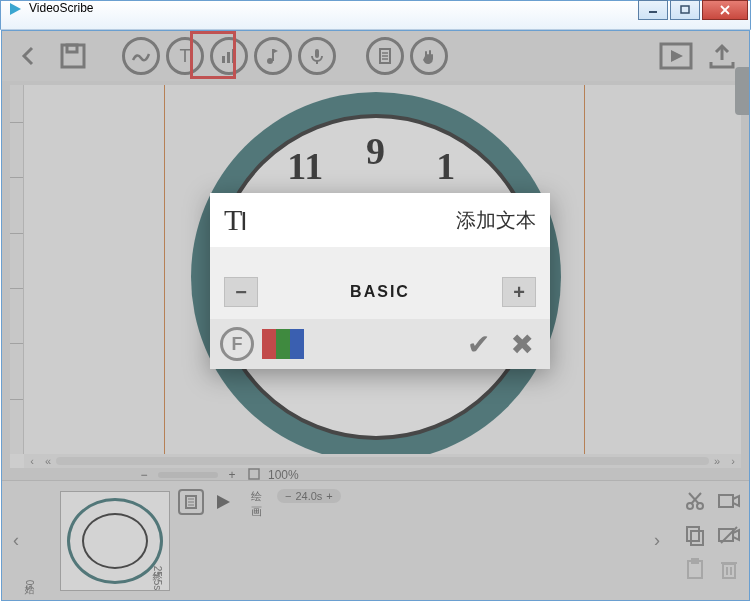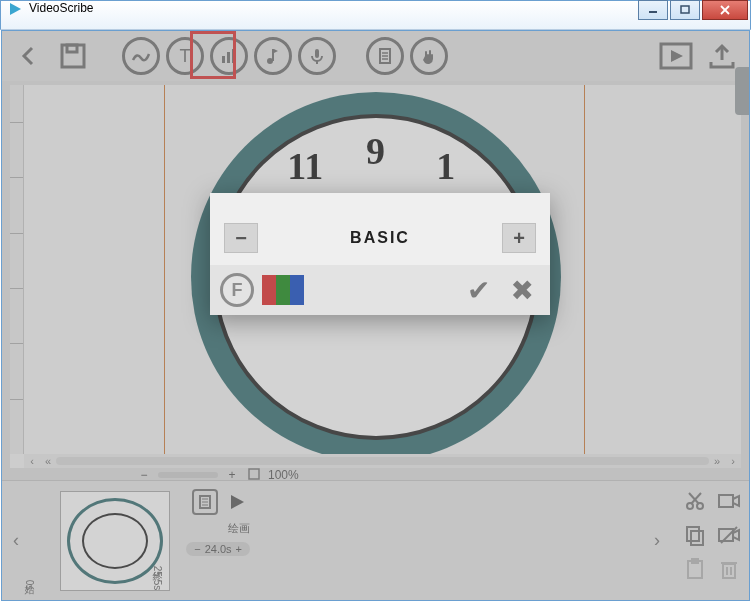--- a/index.html
+++ b/index.html
@@ -42,21 +42,21 @@
 
   .zoombar { position:absolute; left:8px; right:8px; bottom:118px; height:14px; display:flex; align-items:center; gap:6px; z-index:2; color:#555; font-size:12px; }
   .zoombar .zbtn { width:16px; text-align:center; }
 
   
   .bottom { position:absolute; left:0; right:0; bottom:0; height:120px; background:#e8e8e8; border-top:1px solid #c9c9c9; z-index:1; display:flex; }
   .thumb { width:110px; height:100px; margin:10px 4px 10px 30px; background:#fff; border:1px solid #aaa; position:relative; }
   .thumb .mini-clock { position:absolute; inset:6px; border-radius:50%; border:3px solid #2f6b6e; background:#fff; }
   .thumb .mini-face { position:absolute; inset:12px; border-radius:50%; border:2px solid #222; }
   .sidelabel { position:absolute; font-size:10px; color:#666; writing-mode:vertical-rl; }
-  .propcol { width:80px; padding:8px 4px; color:#555; font-size:11px; display:flex; flex-direction:column; align-items:flex-end; gap:6px; }
+  .propcol { width:80px; padding:8px 4px; color:#555; font-size:11px; display:flex; flex-direction:row; align-items:flex-start; gap:15px; }
   .propcol .row { display:flex; align-items:center; gap:6px; }
   .propcol .mini { width:26px; height:26px; border:2px solid #777; border-radius:4px; display:flex; align-items:center; justify-content:center; font-size:14px; }
   .pill { background:#d4d4d4; border-radius:10px; padding:1px 8px; display:flex; align-items:center; gap:4px; font-size:11px; }
   .nav-arrow { width:28px; color:#777; display:flex; align-items:center; justify-content:center; font-size:18px; }
   .right-actions { position:absolute; right:6px; top:6px; display:grid; grid-template-columns:28px 28px; grid-auto-rows:28px; gap:6px; }
   .right-actions .ic { color:#7a7a7a; display:flex; align-items:center; justify-content:center; }
   .right-tab { position:absolute; right:0; top:36px; width:14px; height:48px; background:#9aa0a3; border-radius:4px 0 0 4px; z-index:2; }
 
   
   .dialog { position:absolute; left:208px; top:162px; width:340px; background:#fff; box-shadow:0 6px 24px rgba(0,0,0,.35); z-index:10; }
@@ -303,20 +303,24 @@
             <line x1="8" y1="9" x2="8" y2="17" stroke="#b8b8b8" stroke-width="2"></line>
             <line x1="12" y1="9" x2="12" y2="17" stroke="#b8b8b8" stroke-width="2"></line>
           </svg>
         </div>
     </div>
   </div>
 
   <div class="dim-overlay"></div>
 
   <div class="dialog">
+    <div class="dlg-head">
+      <span class="ticon">T<span style="font-size:26px;">I</span></span>
+      <span class="dtitle">添加文本</span>
+    </div>
     <div class="dlg-body">
       <div class="fontrow">
         <div class="sqbtn">−</div>
         <div class="fontname">BASIC</div>
         <div class="sqbtn">+</div>
       </div>
     </div>
     <div class="dlg-foot">
       <div class="fcircle">F</div>
       <div class="swatches">

